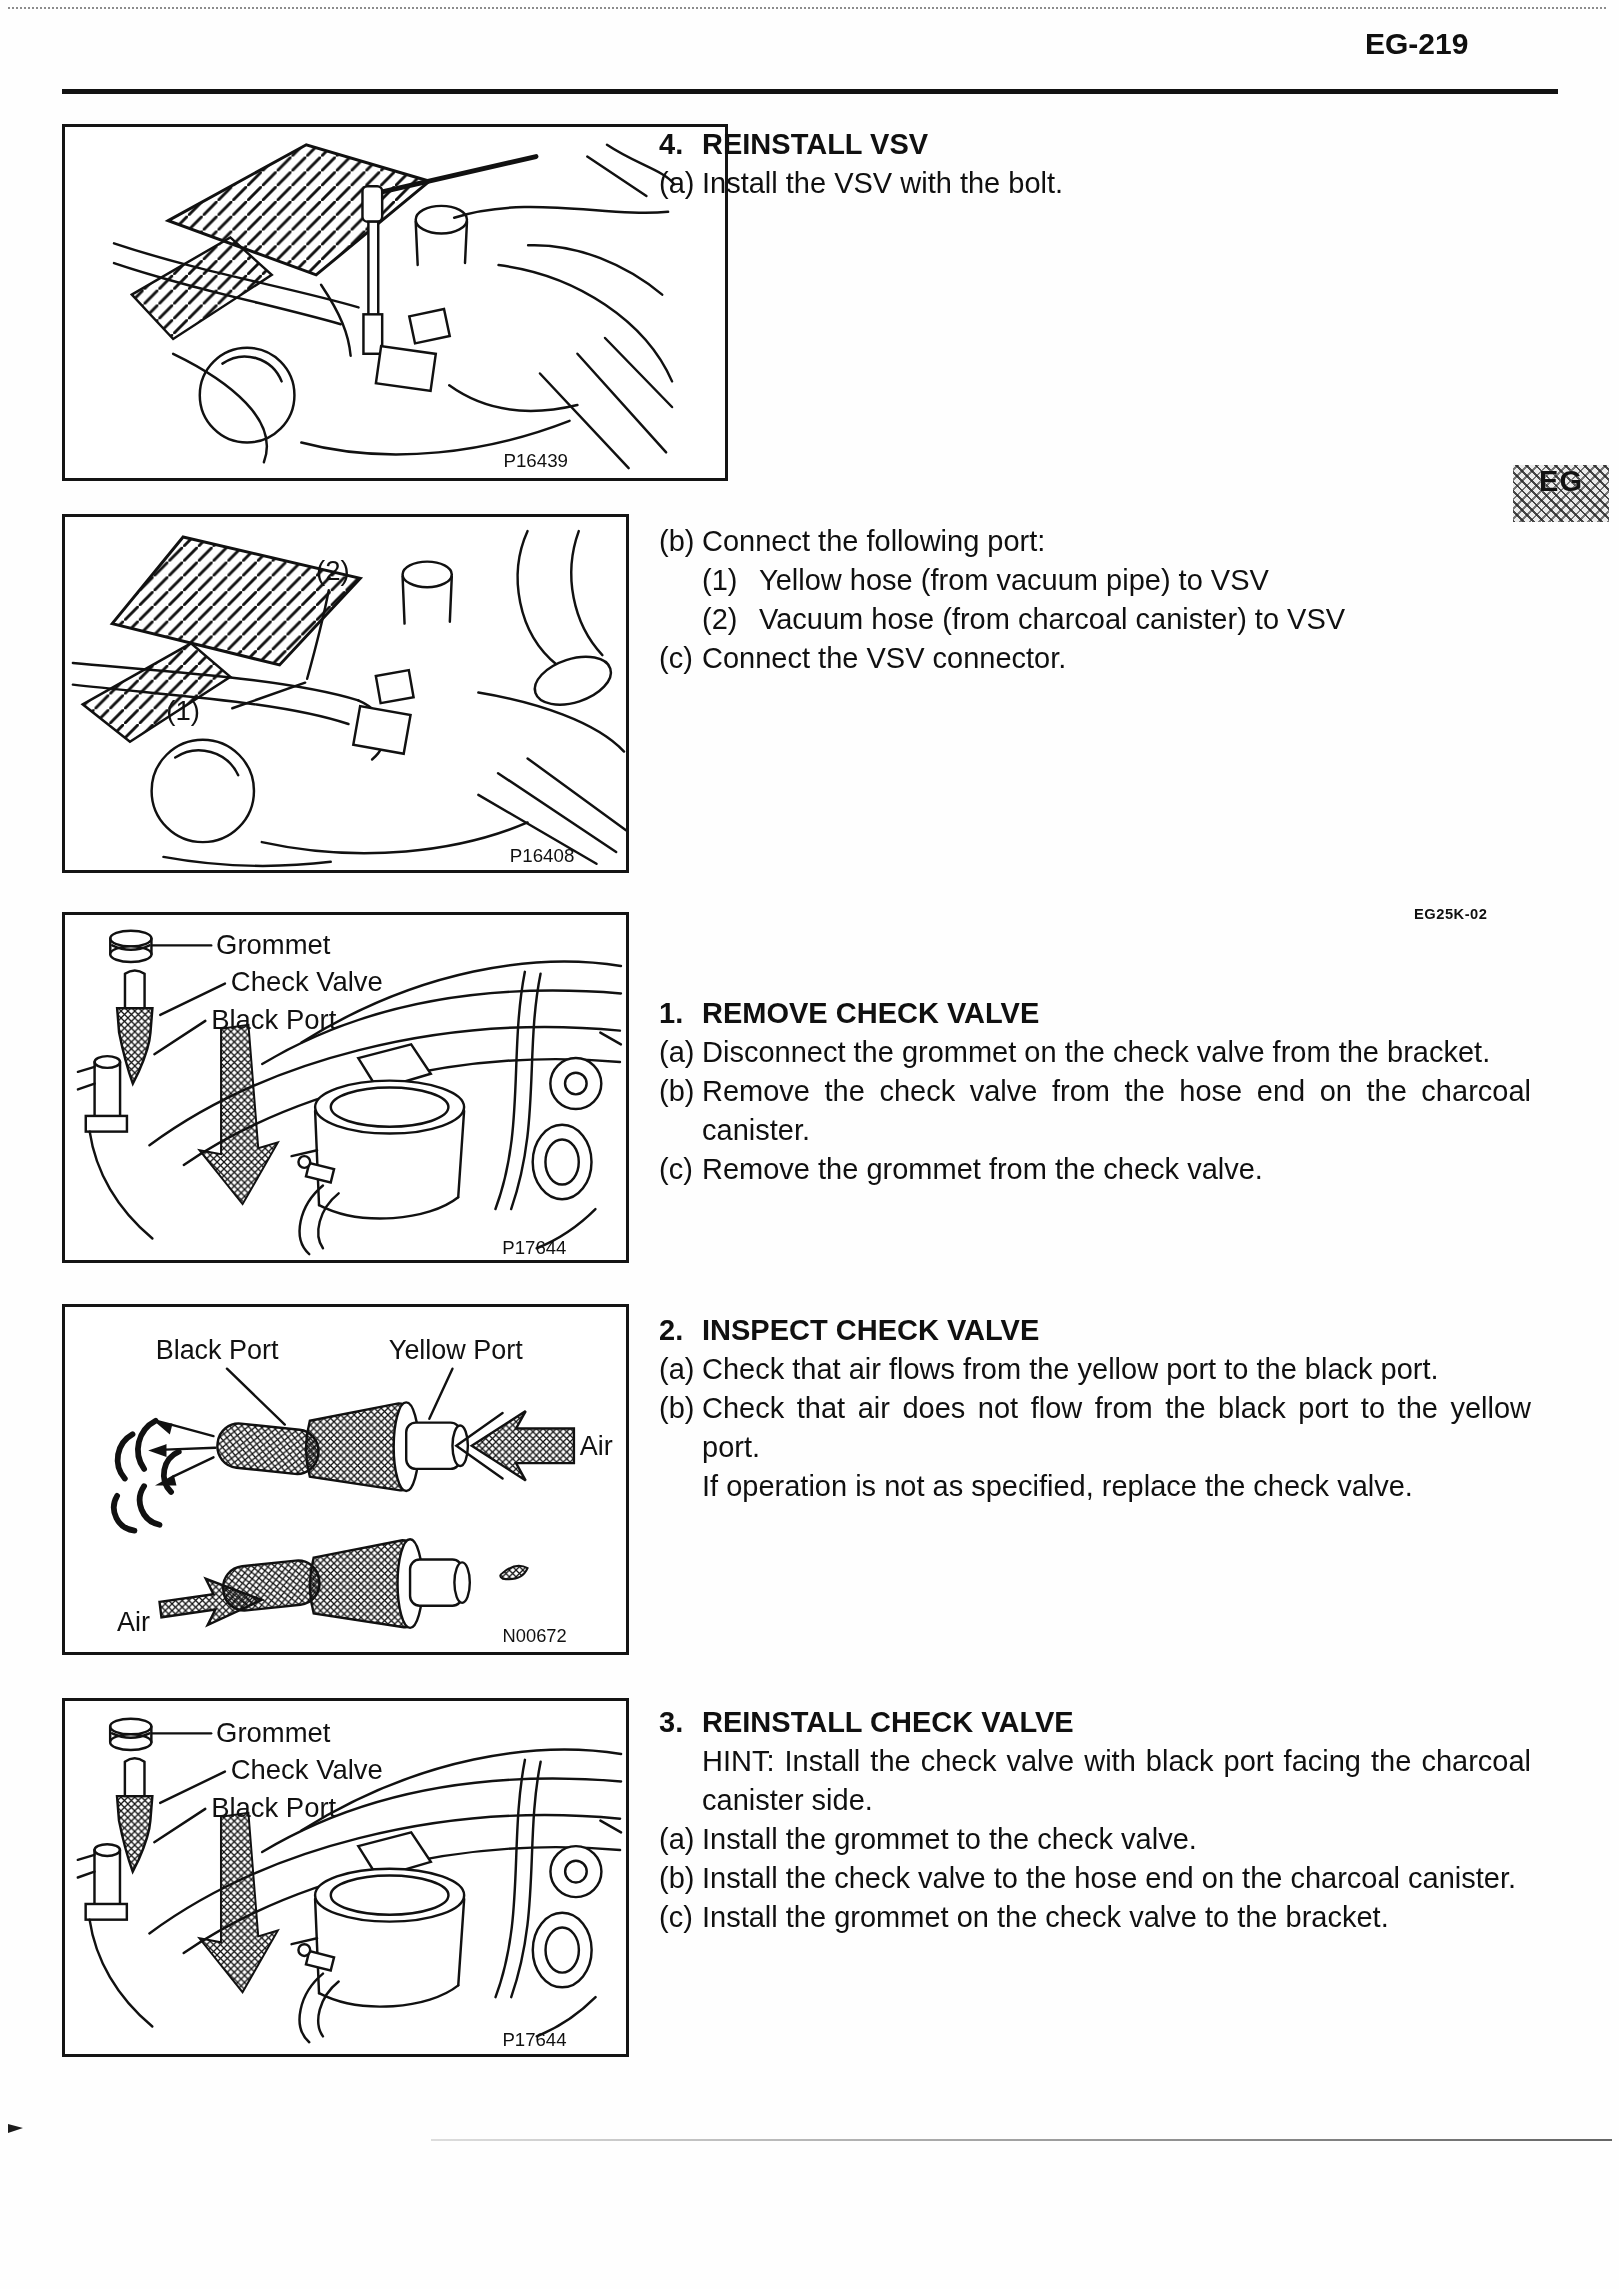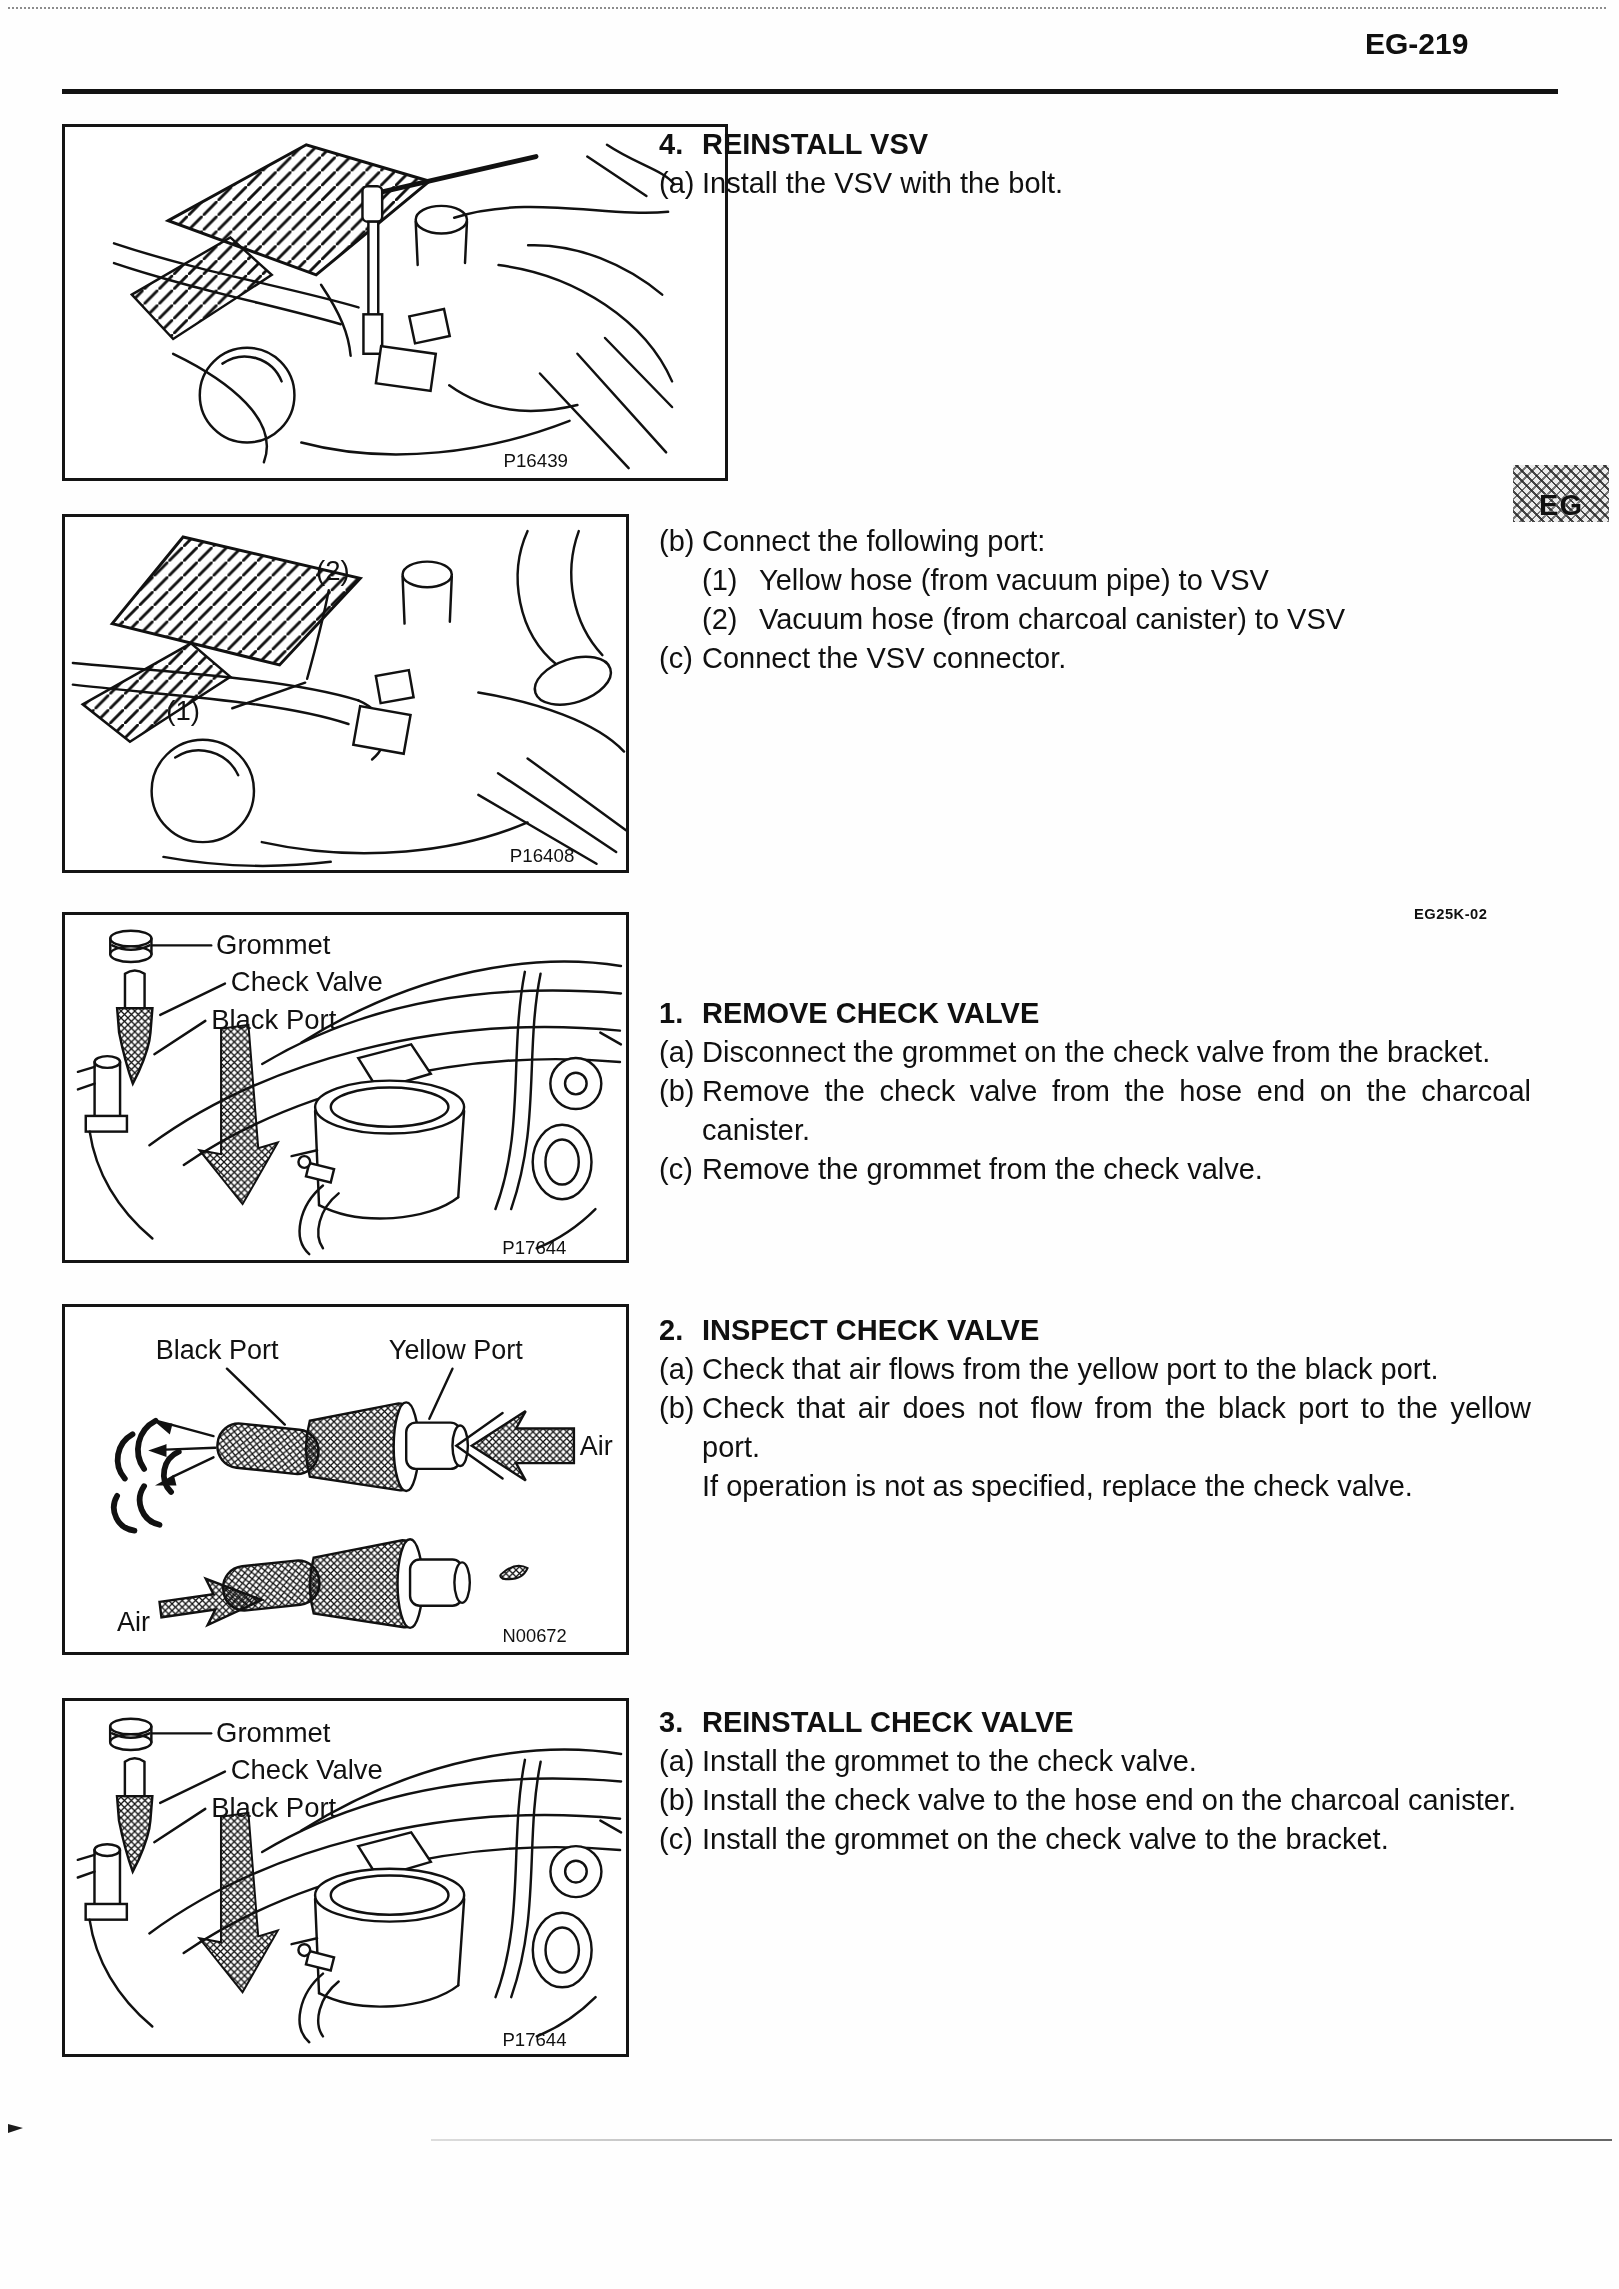--- a/index.html
+++ b/index.html
@@ -12,21 +12,21 @@
     border-top:2.9px dotted #666; opacity:.75; }
   .header-title { position:absolute; top:35px; left:316px; font-size:29px;
     font-weight:bold; letter-spacing:0.5px; white-space:nowrap; }
   .page-code { position:absolute; top:26.5px; left:1365px; font-size:30px; font-weight:bold; }
   .header-rule { position:absolute; top:89px; left:62px; width:1496px; height:4.9px; background:#121212; }
   .side-tab { position:absolute; left:1513px; top:465px; width:96px; height:57px;
     background:
       repeating-linear-gradient(45deg, rgba(40,40,40,.85) 0 2px, transparent 2px 6.9px),
       repeating-linear-gradient(-45deg, rgba(70,70,70,.7) 0 2px, transparent 2px 6.9px),
       #ececec;
-    display:flex; align-items:flex-end; justify-content:center; }
+    display:flex; align-items:flex-start; justify-content:center; }
   .side-tab span { font-size:29px; font-weight:bold; color:#111; letter-spacing:1px;
     text-shadow:0 0 2px #eee; }
   .figure { position:absolute; left:62px; border:3.9px solid #141414; background:#fff; }
   .figure svg { display:block; width:100%; height:100%; }
   svg text { font-family:"Liberation Sans", sans-serif; fill:#111; }
   .text-col { position:absolute; left:659px; width:872px; font-size:29px; line-height:39px; }
   .proc-row { display:flex; }
   .lbl { width:43px; flex:none; }
   .proc-text { flex:1; text-align:justify; }
   .sub-row { display:flex; margin-left:43px; }
@@ -342,20 +342,21 @@
       <span class="proc-text">Check that air does not flow from the black port to the yellow port.</span>
     </div>
     <div class="indent-row">If operation is not as specified, replace the check valve.</div>
   </div>
 
   <div class="text-col" style="top:1703px;">
     <div class="step-title-row">
       <span class="lbl">3.</span>
       <span>REINSTALL CHECK VALVE</span>
     </div>
+    <div class="indent-row">HINT: Install the check valve with black port facing the charcoal canister side.</div>
     <div class="proc-row">
       <span class="lbl">(a)</span>
       <span class="proc-text">Install the grommet to the check valve.</span>
     </div>
     <div class="proc-row">
       <span class="lbl">(b)</span>
       <span class="proc-text">Install the check valve to the hose end on the charcoal canister.</span>
     </div>
     <div class="proc-row">
       <span class="lbl">(c)</span>

